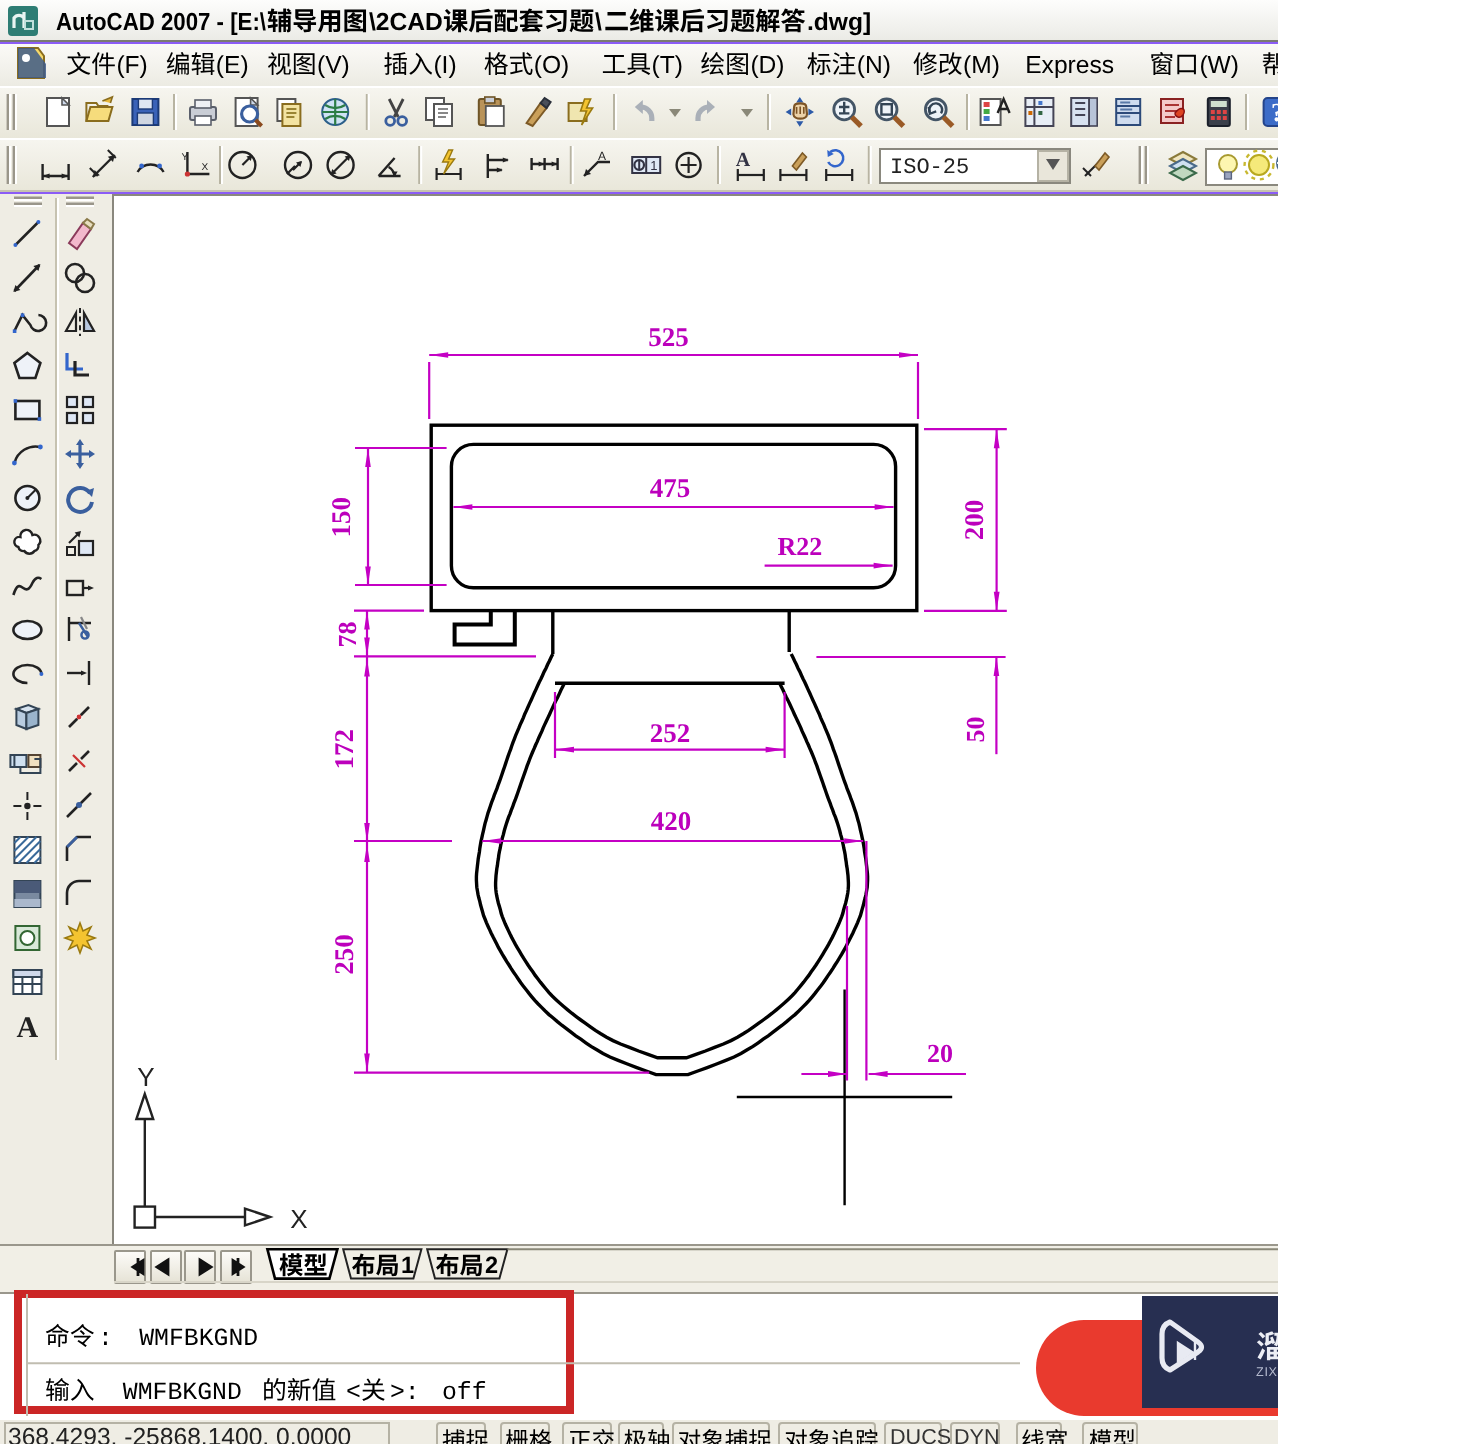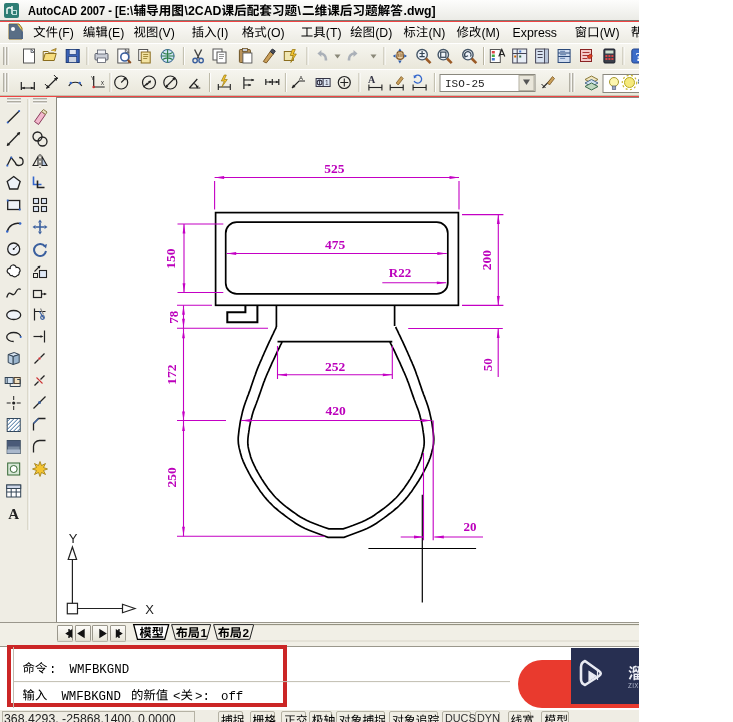--- a/index.html
+++ b/index.html
@@ -1,15 +1,15 @@
 <!DOCTYPE html>
 <html><head><meta charset="utf-8"><style>
 *{margin:0;padding:0;box-sizing:border-box}
 html,body{width:733px;height:722px;overflow:hidden;background:#fff}
-#page{position:relative;width:639px;height:722px;font-family:"Liberation Sans",sans-serif;background:#ef4444;overflow:hidden}
+#page{position:relative;width:639px;height:722px;font-family:"Liberation Sans",sans-serif;background:#8b5cf6;overflow:hidden}
 .abs{position:absolute}
 #title{left:0;top:0;width:733px;height:21px;background:linear-gradient(#fdfdfc,#ebebe6);border-bottom:1px solid #7a7a72}
 #menu{left:0;top:22px;width:733px;height:21px;background:linear-gradient(#fbfaf7,#ecebe3)}
 #tb1{left:0;top:43px;width:733px;height:26px;background:linear-gradient(#f6f5ef,#e9e7da);border-top:1px solid #fff}
 #tb2{left:0;top:69px;width:733px;height:27px;background:linear-gradient(#f6f5ef,#e9e7da);border-top:1px solid #fff;border-bottom:1px solid #c6c2b0}
 #mainarea{left:0;top:97px;width:733px;height:525px;background:#efede4}
 #canvas{left:56px;top:97px;width:677px;height:525px;background:#fff;border-left:1px solid #8a887e;border-top:1px solid #8a887e}
 #tabbar{left:0;top:622px;width:733px;height:24px;background:#f1efe6;border-top:1px solid #9a978c}
 #cmdwin{left:0;top:646px;width:733px;height:63px;background:#fff;border-top:1px solid #9a978c}
 #statusbar{left:0;top:709px;width:733px;height:13px;background:#efede4;border-top:1px solid #fff}

